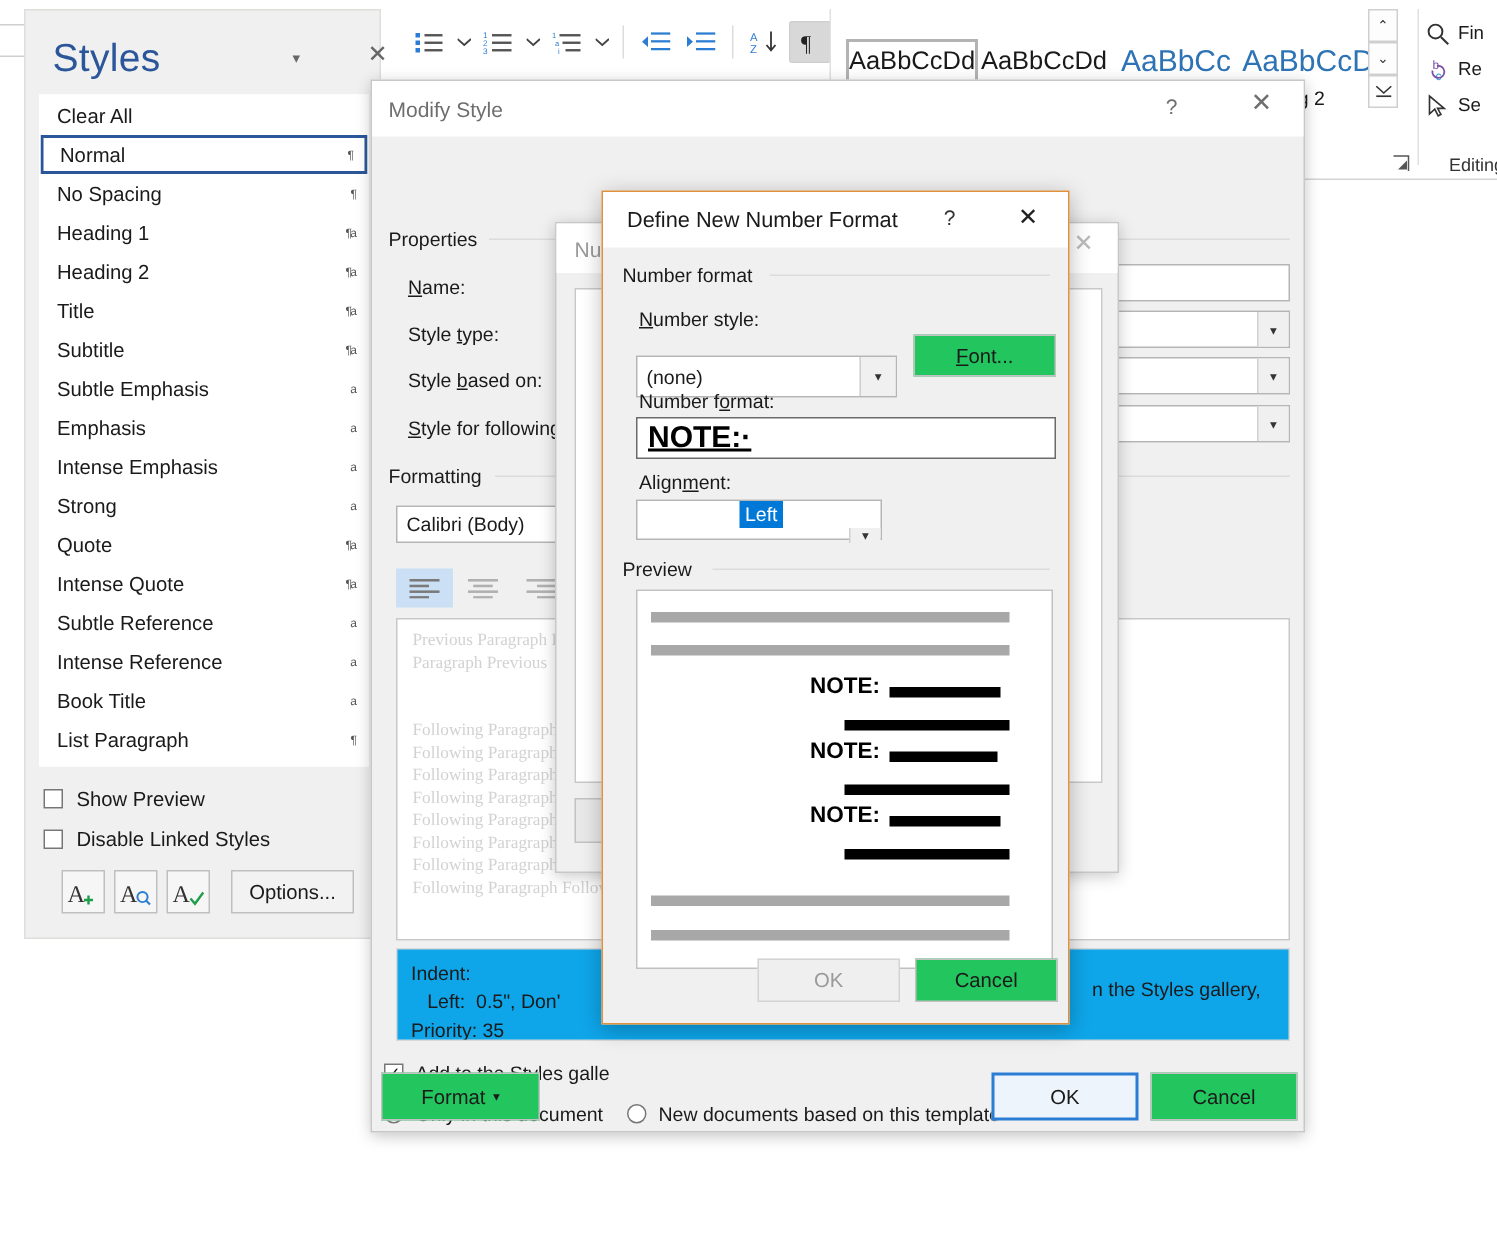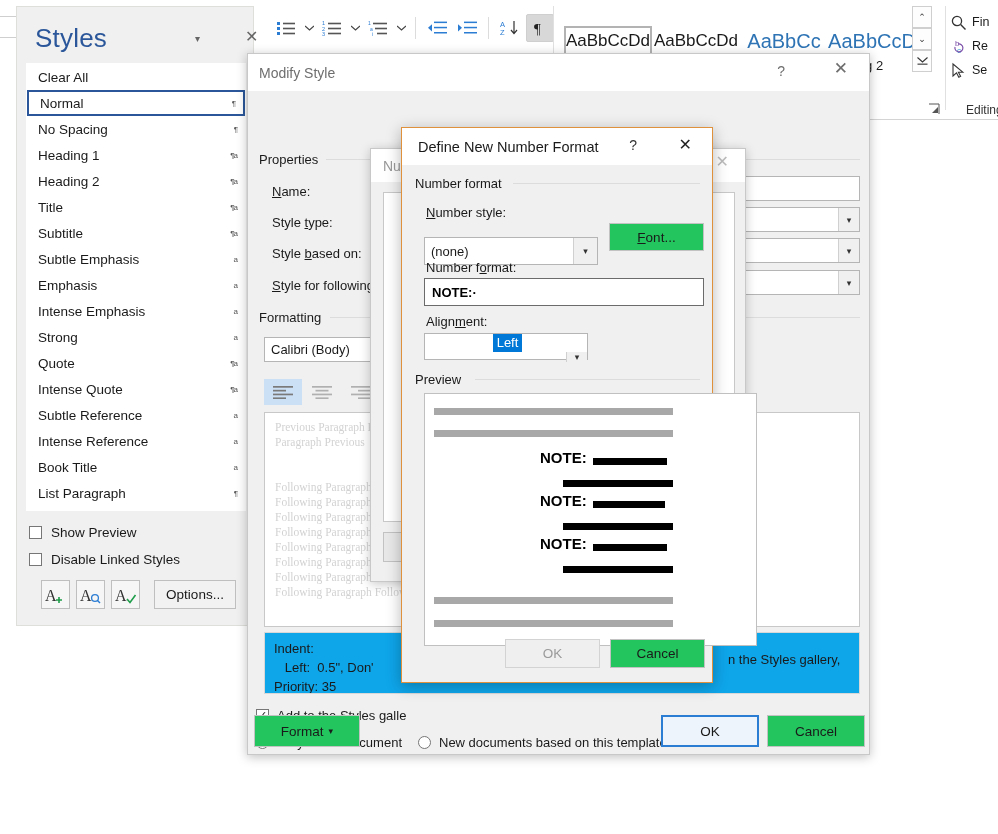--- a/index.html
+++ b/index.html
@@ -149,22 +149,22 @@
 
   
   #define-dialog { left:401px; top:127px; width:312px; height:556px;
                    border:1px solid #e0913c; box-shadow:0 3px 14px rgba(0,0,0,0.28); }
   #define-dialog .dlg-titlebar { height:37px; padding-left:16px; background:#ffffff; }
   #define-dialog .dlg-title { font-size:14.5px; color:#1a1a1a; }
   #define-dialog .dlg-help { right:75px; top:9px; font-size:14px; color:#333; }
   #define-dialog .dlg-x { right:20px; top:7px; font-size:16px; color:#222; }
 
   .dd-numfmt { position:absolute; background:#ffffff; border:1px solid #6b6b6b;
-               font-family:"Liberation Sans", sans-serif; font-weight:bold; font-size:13px;
-               color:#000; display:flex; align-items:center; padding:0 7px; }
+               font-family:"Liberation Sans", sans-serif; font-weight:bold; font-size:20px;
+               color:#000; display:flex; align-items:center; padding:0 7px;text-decoration:underline; }
   .dd-align { position:absolute; background:#ffffff; border:1px solid #b5b5b5;
               display:flex; align-items:center; }
   .dd-align .hl { background:#0078d7; color:#ffffff; font-size:13px; padding:1px 4px 2px 4px;
                   margin-left:3px; }
   .dd-align .arw { width:21px; height:23px; background:#f0f0f0; border-left:1px solid #d0d0d0;
                    display:flex; align-items:center; justify-content:center; font-size:9px; color:#333;
                    margin-left:auto; }
 
   .dd-preview { position:absolute; background:#ffffff; border:1px solid #c0c0c0; }
   .gbar { position:absolute; height:7px; background:#a8a8a8; }
@@ -588,21 +588,21 @@
 
     <div class="fld-label" style="left:24px; top:186px;">Align<span class="u">m</span>ent:</div>
     <div class="dd-align" style="left:22px; top:205px; width:164px; height:27px;flex-direction:column;">
       <span class="hl">Left</span>
       <span class="arw">▾</span>
     </div>
 
     <div class="grp-label" style="left:13px; top:244px;">Preview</div>
     <div class="grp-line" style="left:73px; top:251px; width:225px;"></div>
 
-    <div class="dd-preview" style="left:22px; top:265px; width:333px; height:253px;">
+    <div class="dd-preview" style="left:22px; top:265px; width:278px; height:253px;">
       <div class="gbar" style="left:9px; top:14px; width:239px;"></div>
       <div class="gbar" style="left:9px; top:36px; width:239px;"></div>
 
       <div class="notetxt" style="left:115px; top:55px;">NOTE:</div>
       <div class="bbar" style="left:168px; top:64px; width:74px;"></div>
       <div class="bbar" style="left:138px; top:86px; width:110px;"></div>
 
       <div class="notetxt" style="left:115px; top:98px;">NOTE:</div>
       <div class="bbar" style="left:168px; top:107px; width:72px;"></div>
       <div class="bbar" style="left:138px; top:129px; width:110px;"></div>

